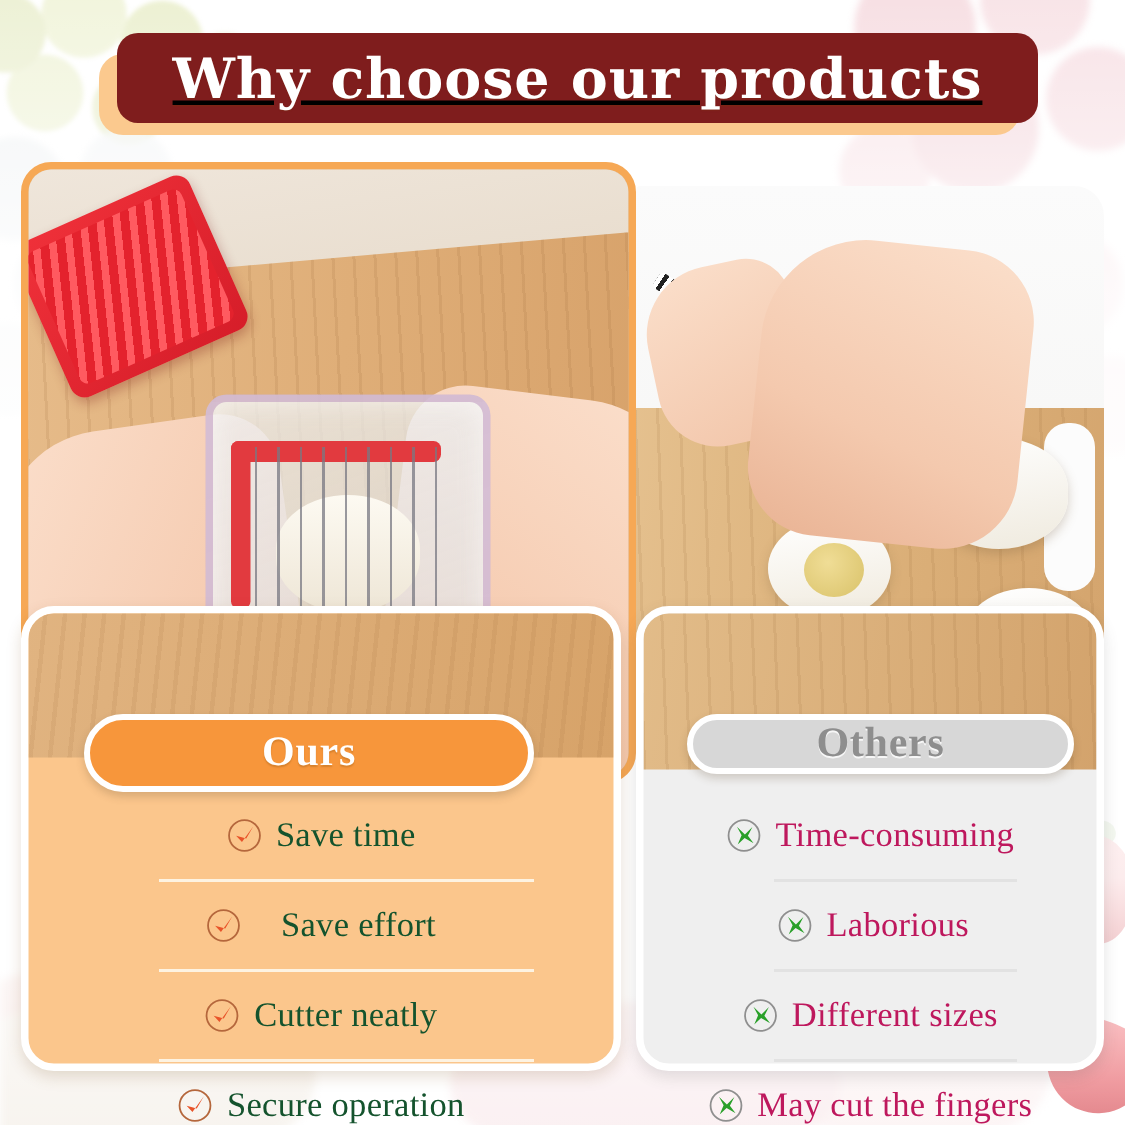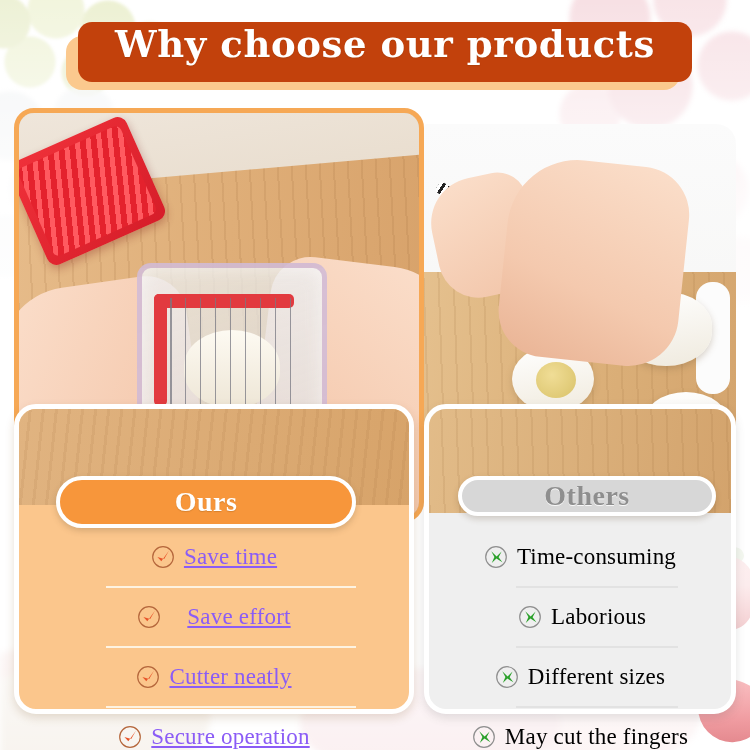--- a/index.html
+++ b/index.html
@@ -74,22 +74,22 @@
   .bg-fade{position:absolute;inset:0;background:
      linear-gradient(180deg, rgba(255,255,255,.34) 0%, rgba(255,255,255,.85) 26%, rgba(255,255,255,.96) 48%, rgba(255,255,255,.90) 78%, rgba(255,255,255,.40) 100%);}
 
   
   .banner-shadow{
     position:absolute;left:66px;top:36px;width:614px;height:54px;
     background:#fbc98e;border-radius:16px;
   }
   .banner{
     position:absolute;left:78px;top:22px;width:614px;height:60px;
-    background:#c2410c;border-radius:14px;
-    display:flex;align-items:flex-start;justify-content:center;
+    background:#7f1d1d;border-radius:14px;
+    display:flex;align-items:center;justify-content:center;text-decoration:underline;
   }
   .banner-text{
     color:#ffffff;font-size:37px;font-weight:bold;letter-spacing:.6px;
     font-family:"DejaVu Serif", serif;
     text-shadow:0 1px 1px rgba(120,55,0,.25);
     white-space:nowrap;
   }
 
   
   .photo{position:absolute;overflow:hidden;}
@@ -248,22 +248,22 @@
   .pill-ours .pill-label{color:#ffffff;text-shadow:0 1px 1px rgba(140,80,10,.3);}
   .pill-others .pill-label{color:#8e8e8e;text-shadow:0 1px 0 rgba(255,255,255,.8);}
 
   .list{position:absolute;left:0;right:0;top:534px;}
   .row{display:flex;align-items:center;height:46px;position:relative;}
   .row .txt{font-size:23px;letter-spacing:.2px;white-space:nowrap;}
   .ours-list{position:absolute;left:14px;width:400px;box-sizing:border-box;}
   .others-list{position:absolute;left:424px;width:312px;box-sizing:border-box;}
   .ours-list .row{justify-content:center;}
   .others-list .row{justify-content:center;}
-  .ours-list .txt{color:#8b5cf6;font-family:"Liberation Serif", serif;text-decoration:underline;}
-  .others-list .txt{color:#000000;font-family:"Liberation Serif", serif;}
+  .ours-list .txt{color:#14532d;font-family:"Liberation Serif", serif;}
+  .others-list .txt{color:#be185d;font-family:"Liberation Serif", serif;}
   .divider{position:absolute;height:2px;left:92px;right:58px;}
   .ours-list .divider{background:#fdf3e2;}
   .others-list .divider{background:#e2e2e2;}
 
   .ico{width:24px;height:24px;margin-right:9px;flex:0 0 auto;position:relative;}
   .ico svg{display:block;}
 
   .r1{top:0px}.r2{top:60px}.r3{top:120px}.r4{top:180px}
   .d1{top:52px}.d2{top:112px}.d3{top:172px}
 </style>

